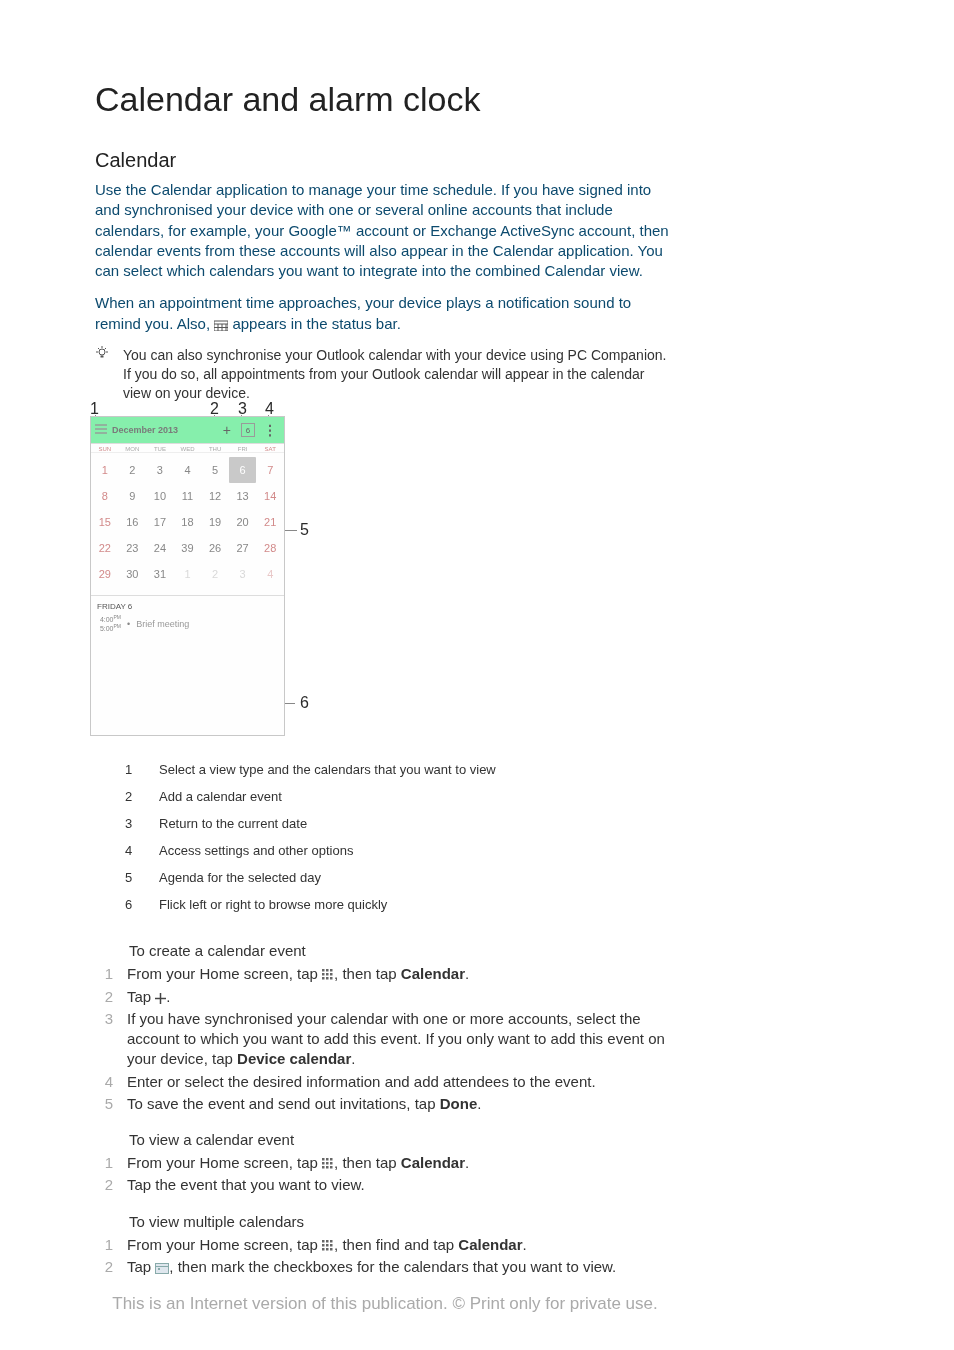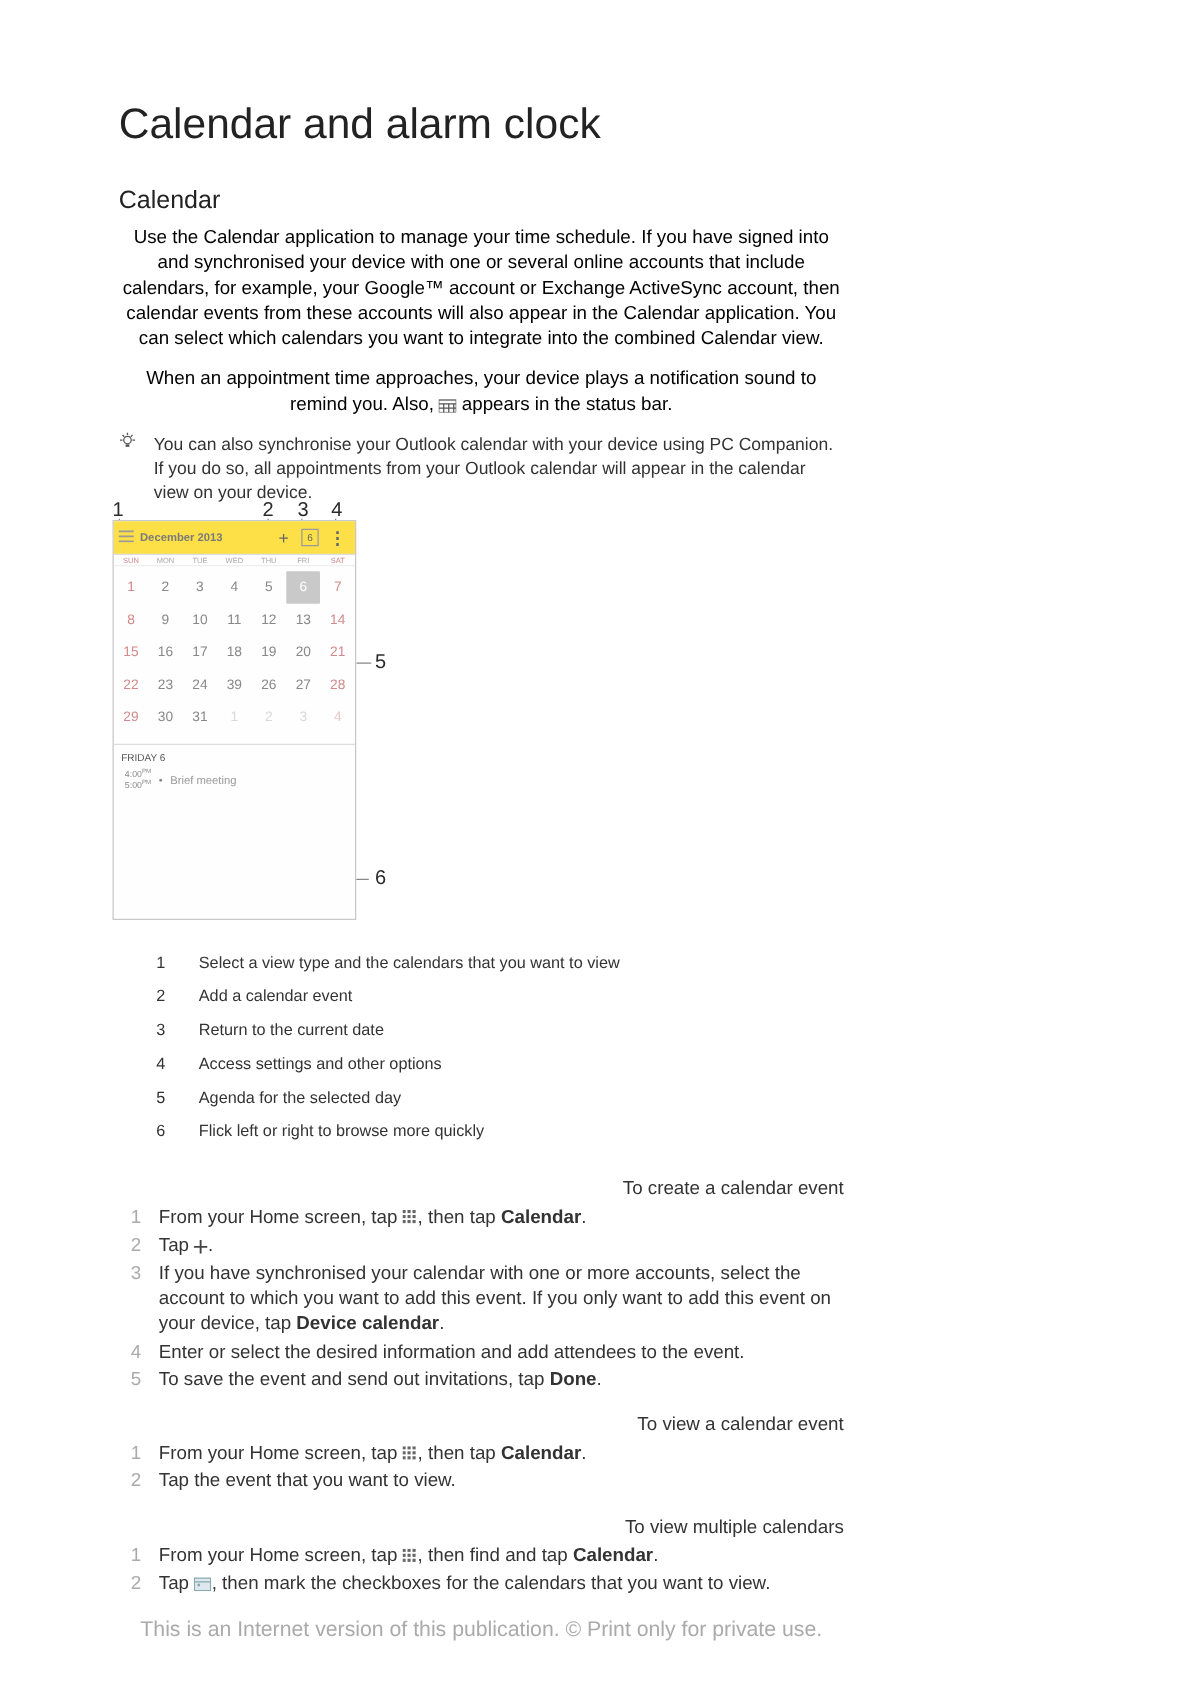--- a/index.html
+++ b/index.html
@@ -20,24 +20,23 @@
     color: #222;
   }
   h2 {
     font-size: 20px;
     font-weight: normal;
     margin: 0 0 8px 0;
     color: #222;
   }
   p.body {
     font-size: 15px;
-    color: #000000;
+    color: #0c4a6e;
     line-height: 1.35;
     margin: 0 0 12px 0;
-    text-align: center;
   }
   .tip-row {
     display: flex;
     gap: 12px;
     font-size: 14px;
     color: #333;
     margin: 6px 0 14px 0;
   }
   .tip-icon {
     flex: 0 0 16px;
@@ -61,22 +60,21 @@
     padding: 6px 0;
   }
   .legend-num {
     width: 12px;
     text-align: left;
   }
 
   .instr-heading {
     font-size: 15px;
     color: #333;
-    margin: 12px 0 4px 20px;
-    text-align: right;
+    margin: 12px 0 4px 34px;
   }
   .ol {
     margin: 0 0 16px 0;
     padding-left: 0;
   }
   .ol-row {
     display: flex;
     gap: 14px;
     font-size: 15px;
     color: #333;
@@ -130,21 +128,21 @@
   .shot {
     border: 1px solid #c8c8c8;
     background:#fefefe;
     position: relative;
     width: 195px;
     height: 320px;
     box-sizing:border-box;
   }
   .shot .hdr {
     height: 26px;
-    background: #fde047;
+    background: #86efac;
     border-bottom: 1px solid #ddd;
     display:flex;
     align-items:center;
     font-size:9px;
     color:#7a7a7a;
     padding:0 3px;
   }
   .hamb { display:inline-block; }
   .hdr-title { flex:1; text-align:left; padding-left:4px; font-weight:bold; }
   .plus { font-size:14px; color:#666; padding:0 6px; }

